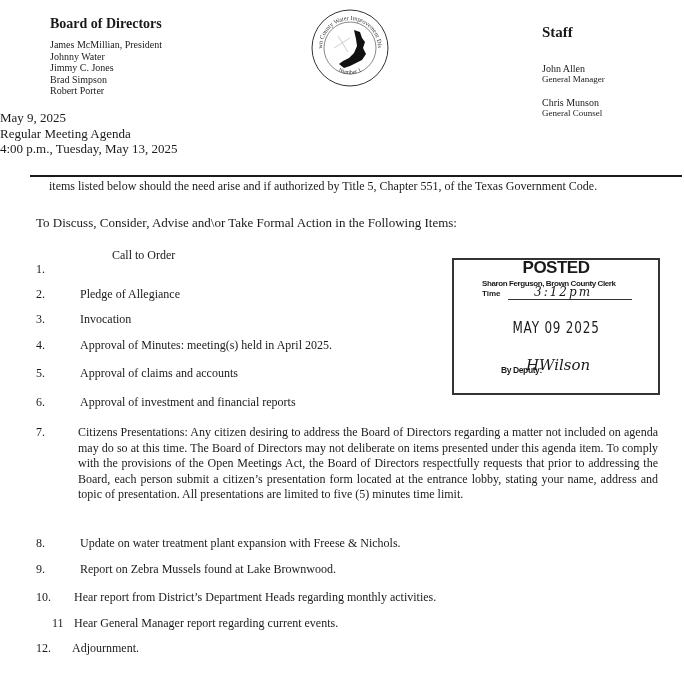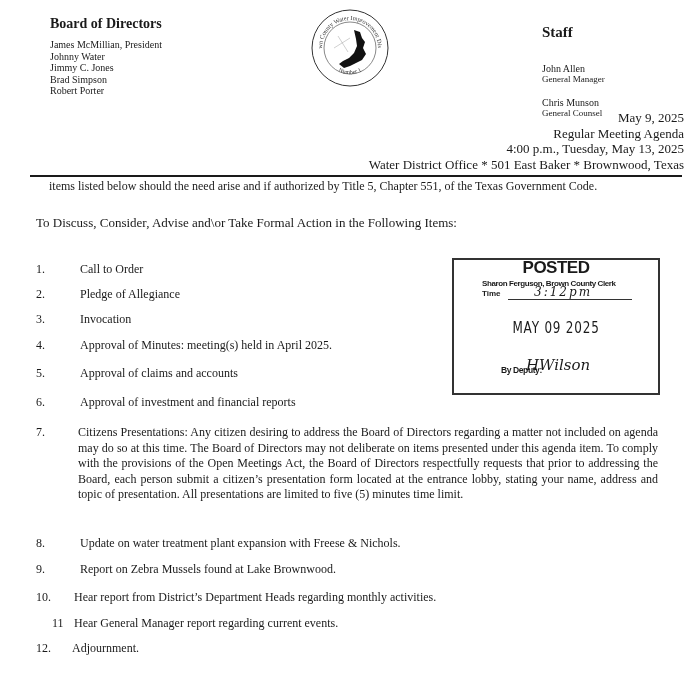--- a/index.html
+++ b/index.html
@@ -6,21 +6,21 @@
   body { width:684px; height:682px; position:relative; overflow:hidden;
          font-family:"Liberation Serif", serif; color:#1a1a1a; }
   .abs { position:absolute; }
   .board-title { left:50px; top:16px; font-weight:bold; font-size:14px;font-family:Liberation Serif, serif; }
   .board-list { left:50px; top:39px; font-size:10px; line-height:11.5px; }
   .staff-title { left:542px; top:24px; font-weight:bold; font-size:15px; }
   .staff-block { left:542px; font-size:9.5px; line-height:11px; }
   .staff-block .name { font-size:10px;margin-top:20px; }
   .staff-block .role { font-size:9px; }
   .seal { left:310px; top:8px; width:80px; height:80px; }
-  .header-center { left:0; width:684px; top:110px; text-align:right; font-size:13px; line-height:15.5px; }
+  .header-center { left:0; width:684px; top:110px; text-align:left; font-size:13px; line-height:15.5px; }
   .rule { left:30px; top:175px; width:652px; height:2px; background:#1a1a1a; }
   .disclaimer { left:45px; top:179px; width:640px; font-size:12px; line-height:15px; }
   .intro { left:36px; top:215px; font-size:13px; }
   .item-num { left:36px; font-size:12px; }
   .item-text { left:80px; font-size:12px; }
   .item7 { left:78px; top:425px; width:580px; font-size:12px; line-height:15.5px; text-align:justify; }
   .stamp { left:452px; top:258px; width:204px; height:133px; border:2px solid #333; }
   .stamp-posted { position:absolute; left:0; width:100%; top:-2px; text-align:center;
                   font-family:"Liberation Sans", sans-serif; font-weight:bold; font-size:17px; letter-spacing:-0.5px; }
   .stamp-clerk { position:absolute; left:28px; top:19px; font-family:"Liberation Sans", sans-serif;
@@ -76,32 +76,31 @@
 </div>
 <div class="abs staff-block" style="top:77px;">
   <div class="name">Chris Munson</div>
   <div class="role">General Counsel</div>
 </div>
 
 <div class="abs header-center">
   <div>May 9, 2025</div>
   <div>Regular Meeting Agenda</div>
   <div>4:00 p.m., Tuesday, May 13, 2025</div>
-  <div>Water District Office * 501 East Baker * Brownwood, Texas</div>
 </div>
 <div class="abs rule"></div>
 
 <div class="abs disclaimer">
   <div style="padding-left:4px;">items listed below should the need arise and if authorized by Title 5, Chapter 551, of the Texas Government Code.</div>
 </div>
 
 <div class="abs intro">To Discuss, Consider, Advise and\or Take Formal Action in the Following Items:</div>
 
 <div class="abs item-num" style="top:262px;">1.</div>
-<div class="abs item-text" style="top:262px;">Call to Order</div>
+<div class="abs item-text" style="top:248px;margin-left:32px;">Call to Order</div>
 
 <div class="abs item-num" style="top:287px;">2.</div>
 <div class="abs item-text" style="top:287px;">Pledge of Allegiance</div>
 
 <div class="abs item-num" style="top:312px;">3.</div>
 <div class="abs item-text" style="top:312px;">Invocation</div>
 
 <div class="abs item-num" style="top:338px;">4.</div>
 <div class="abs item-text" style="top:338px;">Approval of Minutes: meeting(s) held in April 2025.</div>
 

